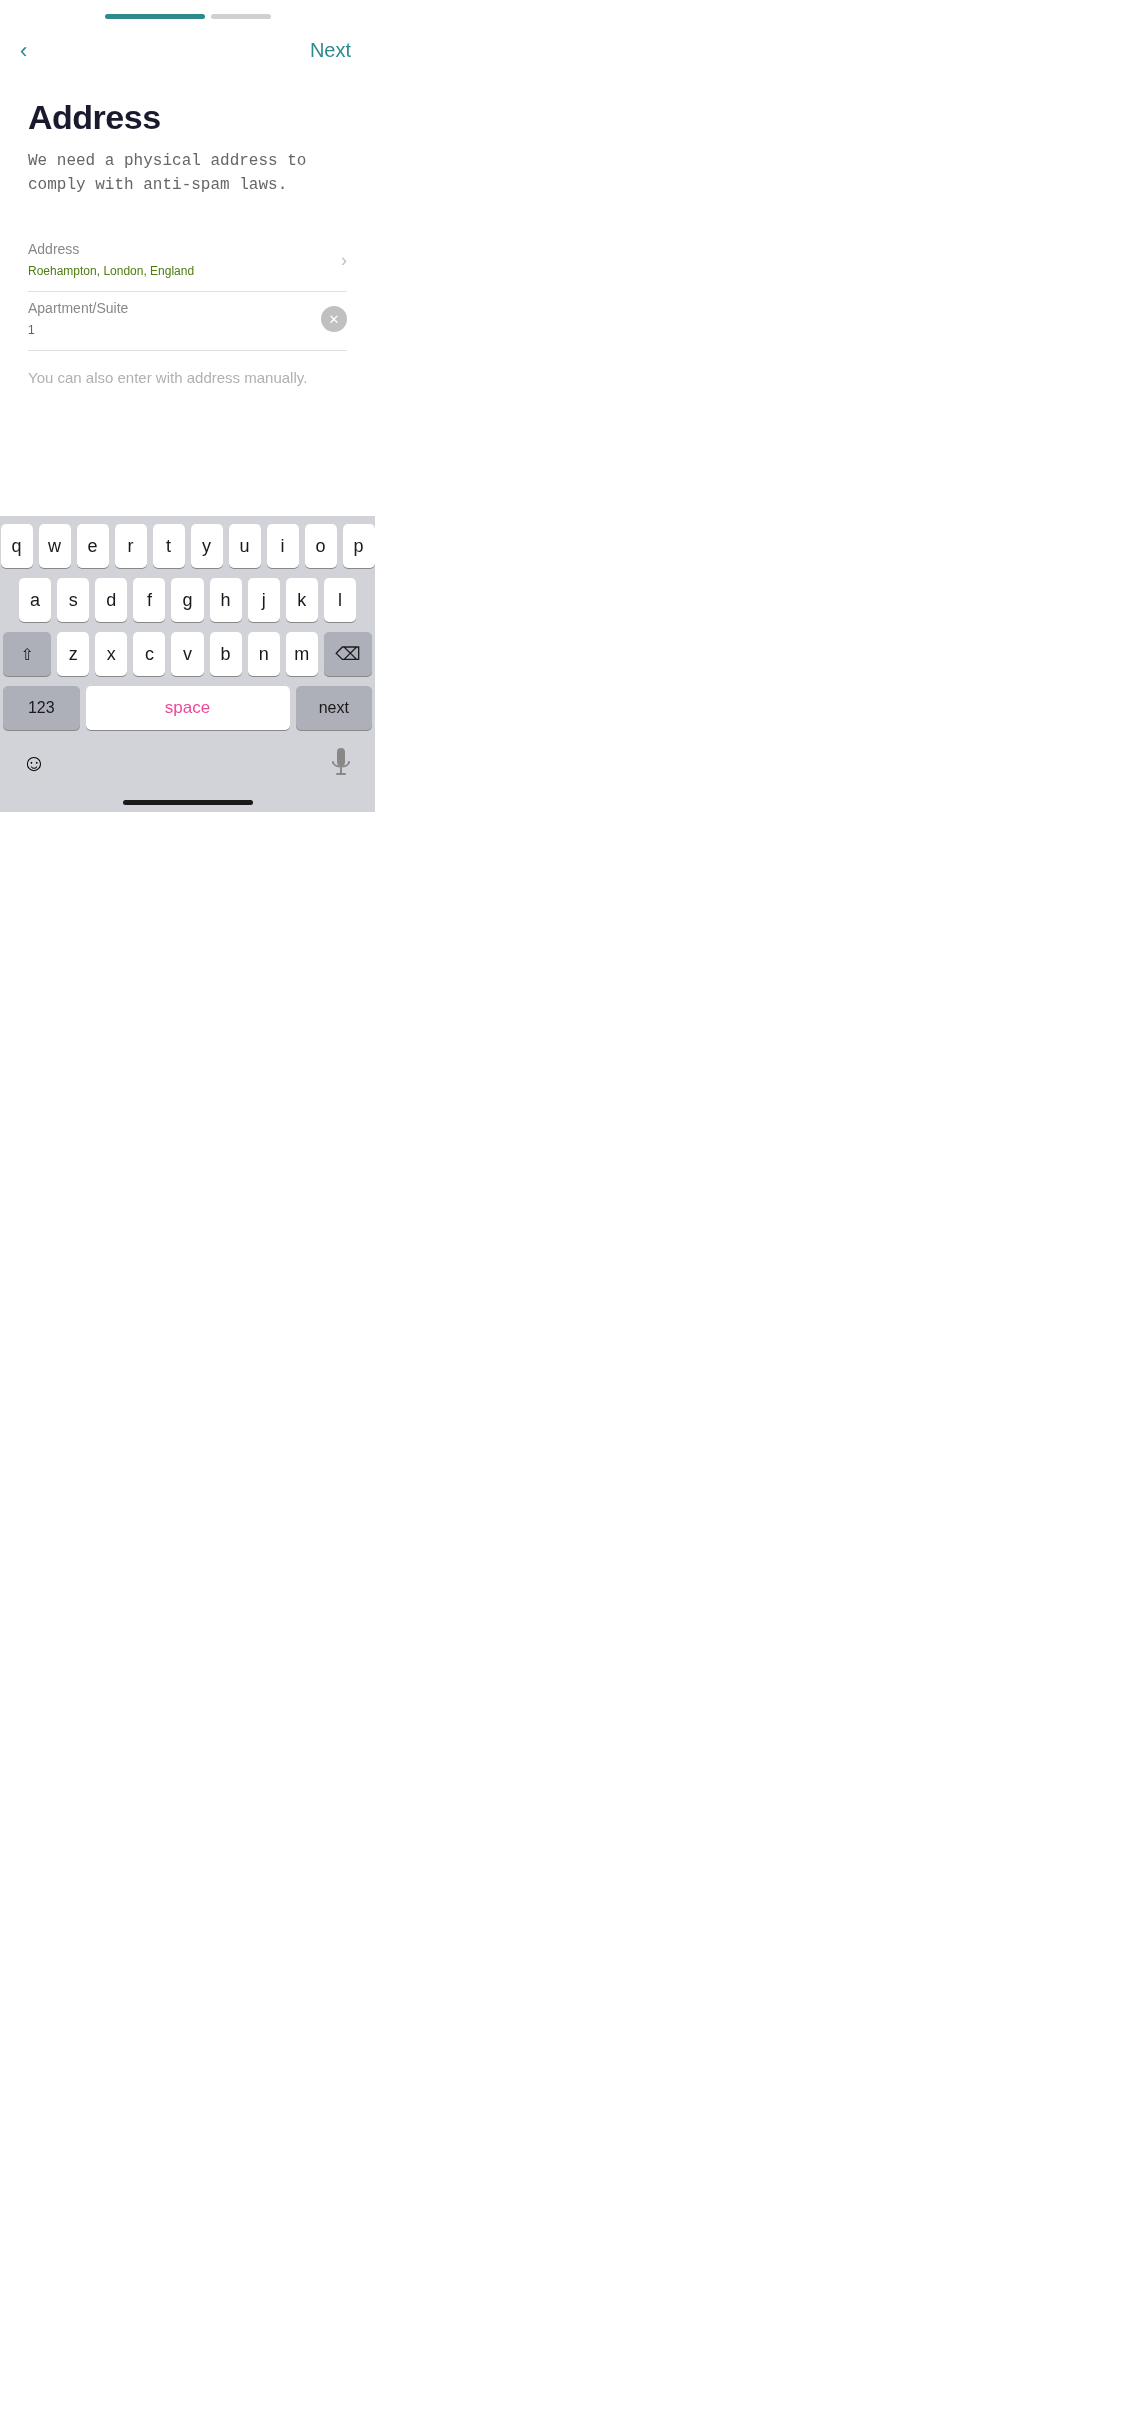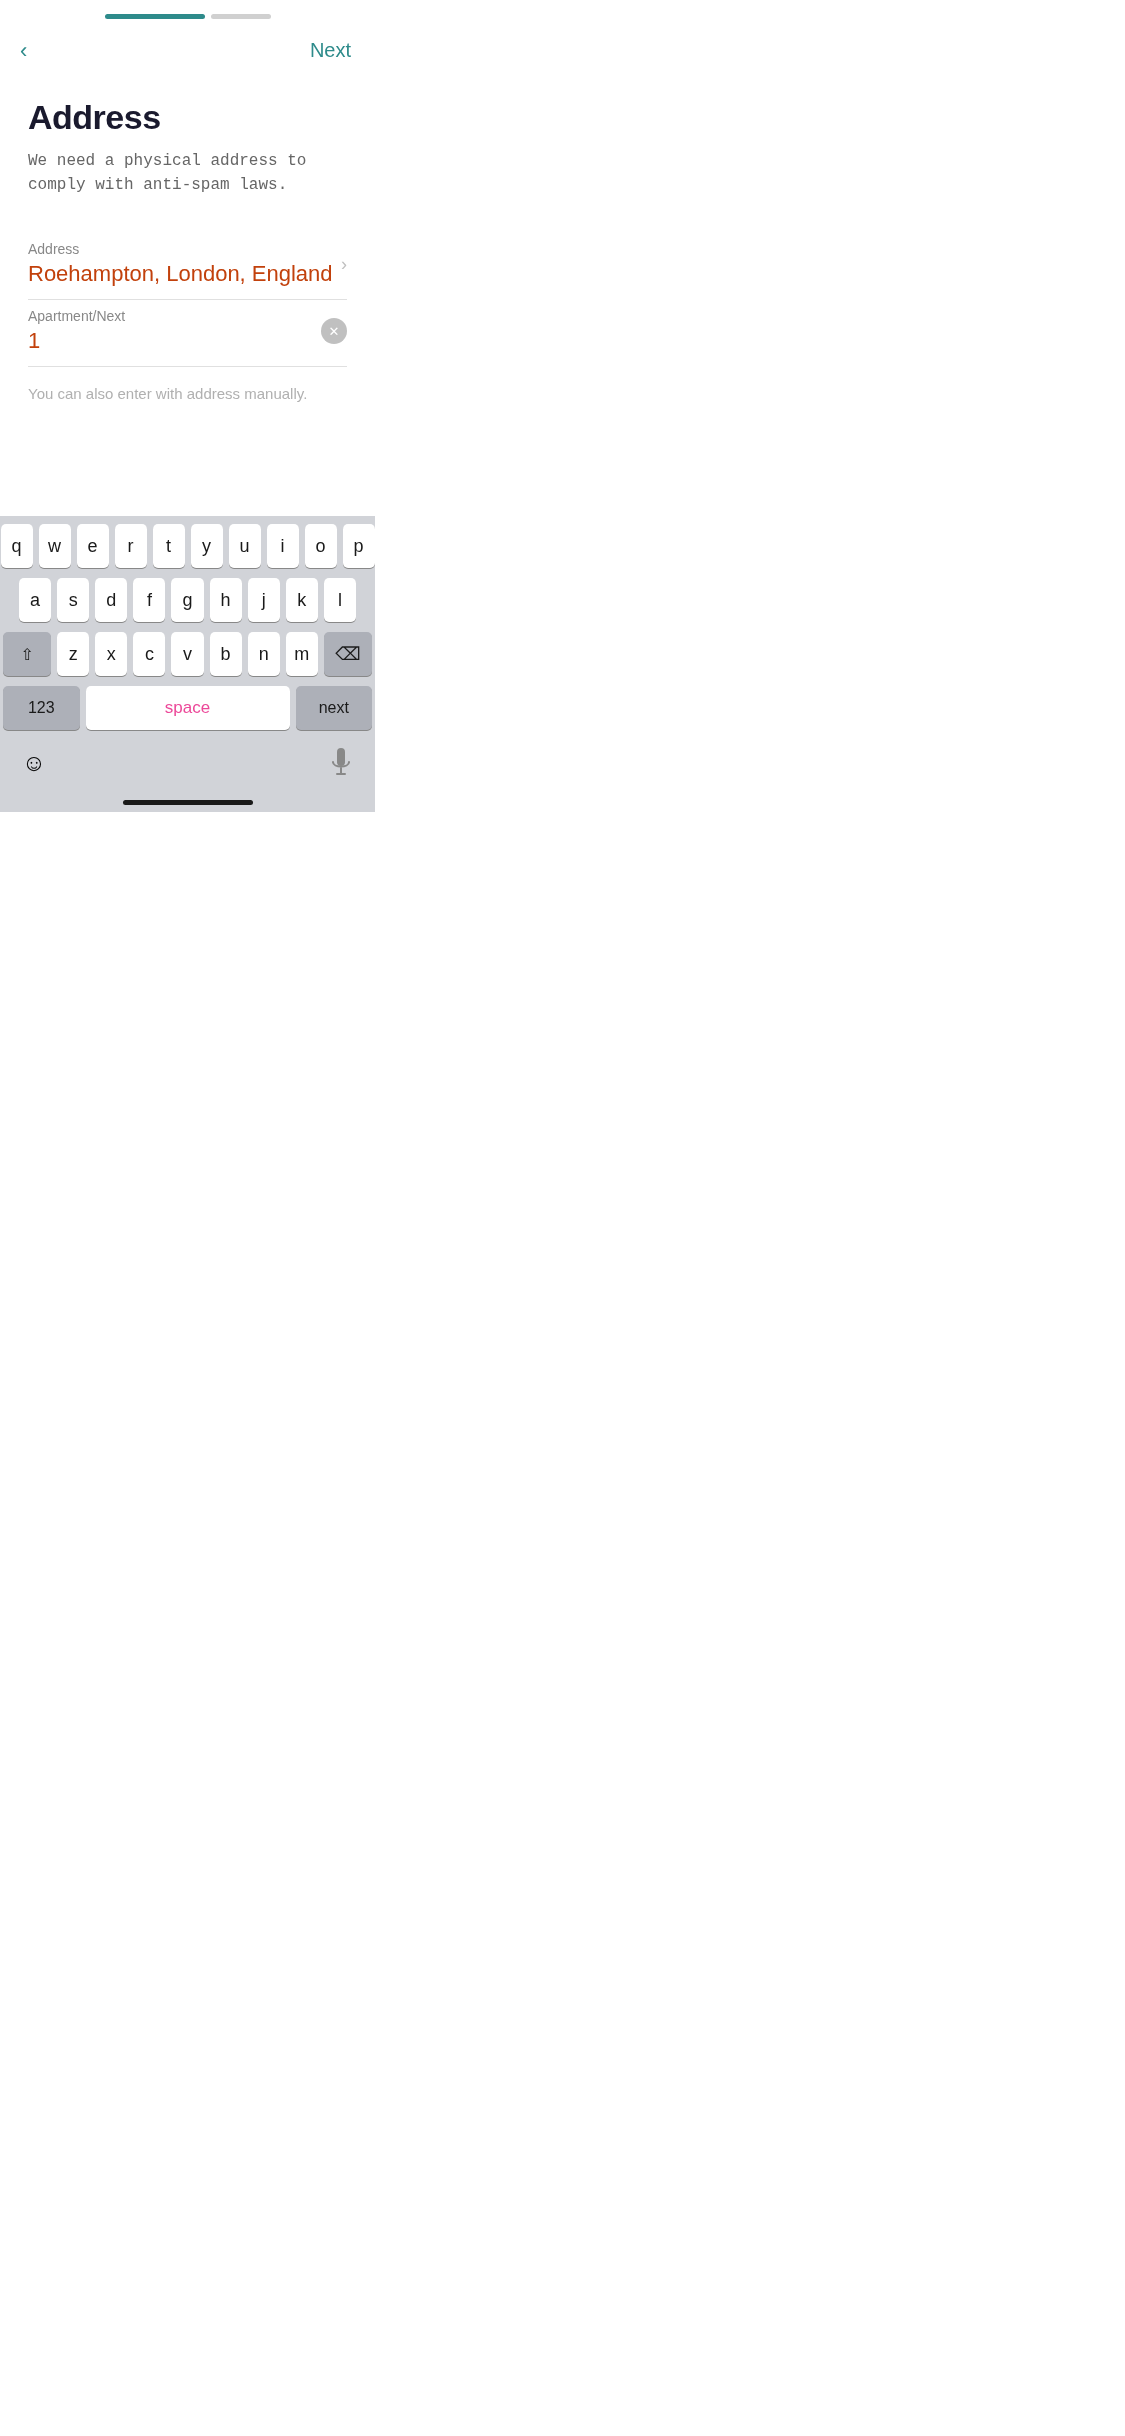--- a/index.html
+++ b/index.html
@@ -115,22 +115,22 @@
     }
 
     .field-label {
       font-size: 14px;
       color: #888888;
       margin-bottom: 4px;
       display: block;
     }
 
     .field-value {
-      font-size: 22px;
-      color: #c2410c;
+      font-size: 12px;
+      color: #4d7c0f;
       font-weight: 400;
     }
 
     .field-chevron {
       color: #c0c0c0;
       font-size: 18px;
       margin-left: 8px;
     }
 
     .field-clear-btn {
@@ -291,21 +291,21 @@
     <div class="field-row">
       <div class="field-content">
         <span class="field-label">Address</span>
         <span class="field-value">Roehampton, London, England</span>
       </div>
       <span class="field-chevron">›</span>
     </div>
 
     <div class="field-row">
       <div class="field-content">
-        <span class="field-label">Apartment/Next</span>
+        <span class="field-label">Apartment/Suite</span>
         <span class="field-value">1</span>
       </div>
       <button class="field-clear-btn">
         <span>✕</span>
       </button>
     </div>
 
     <p class="manual-hint">You can also enter with address manually.</p>
   </div>
 

